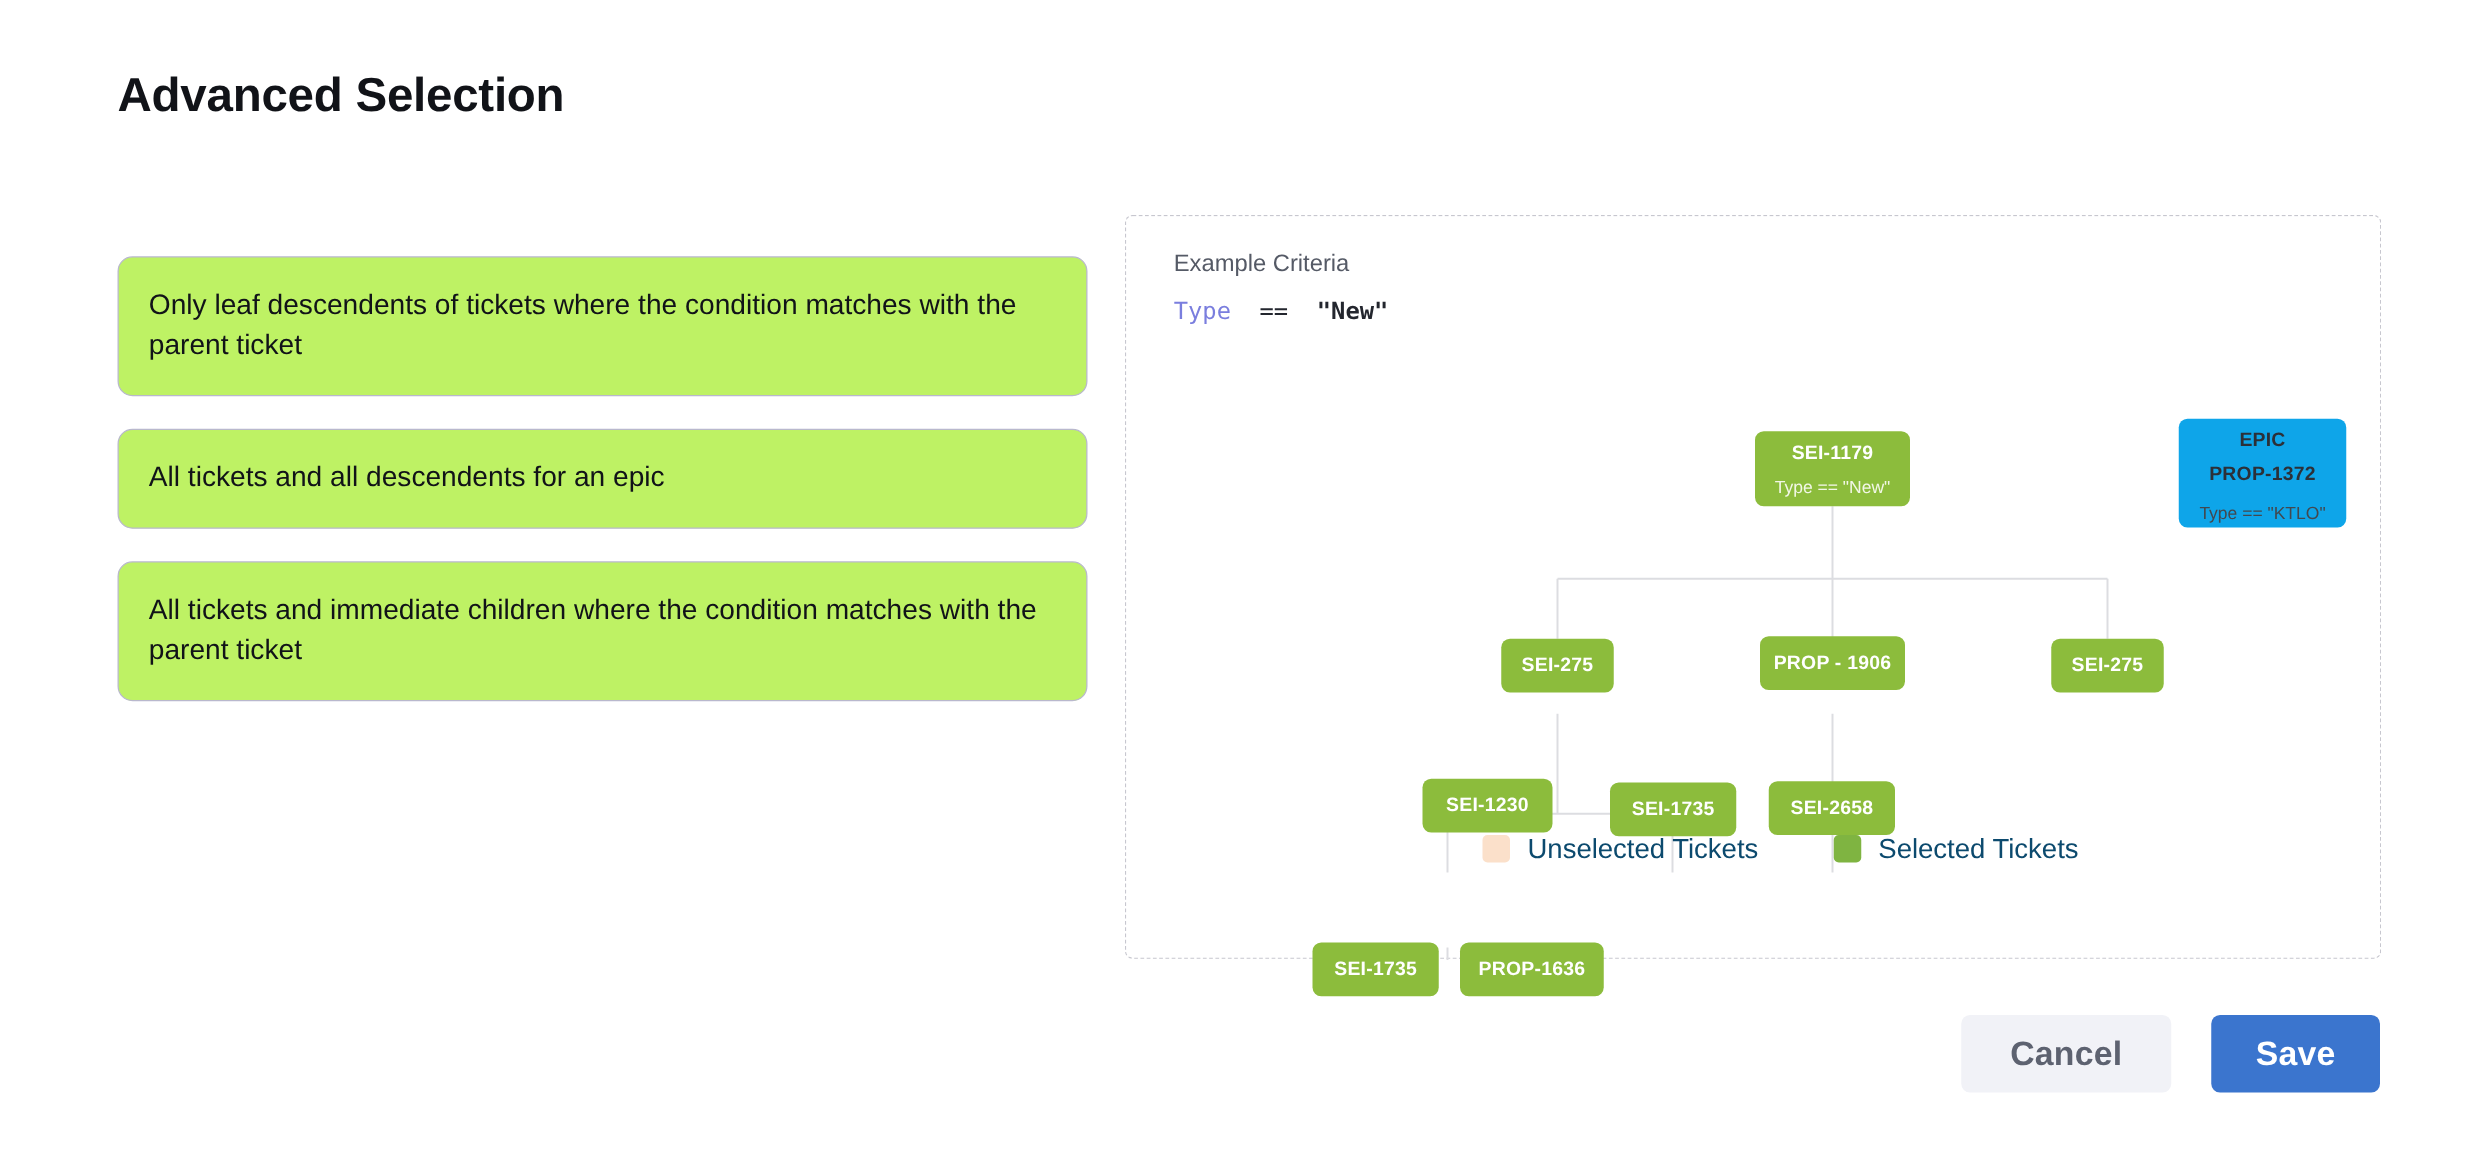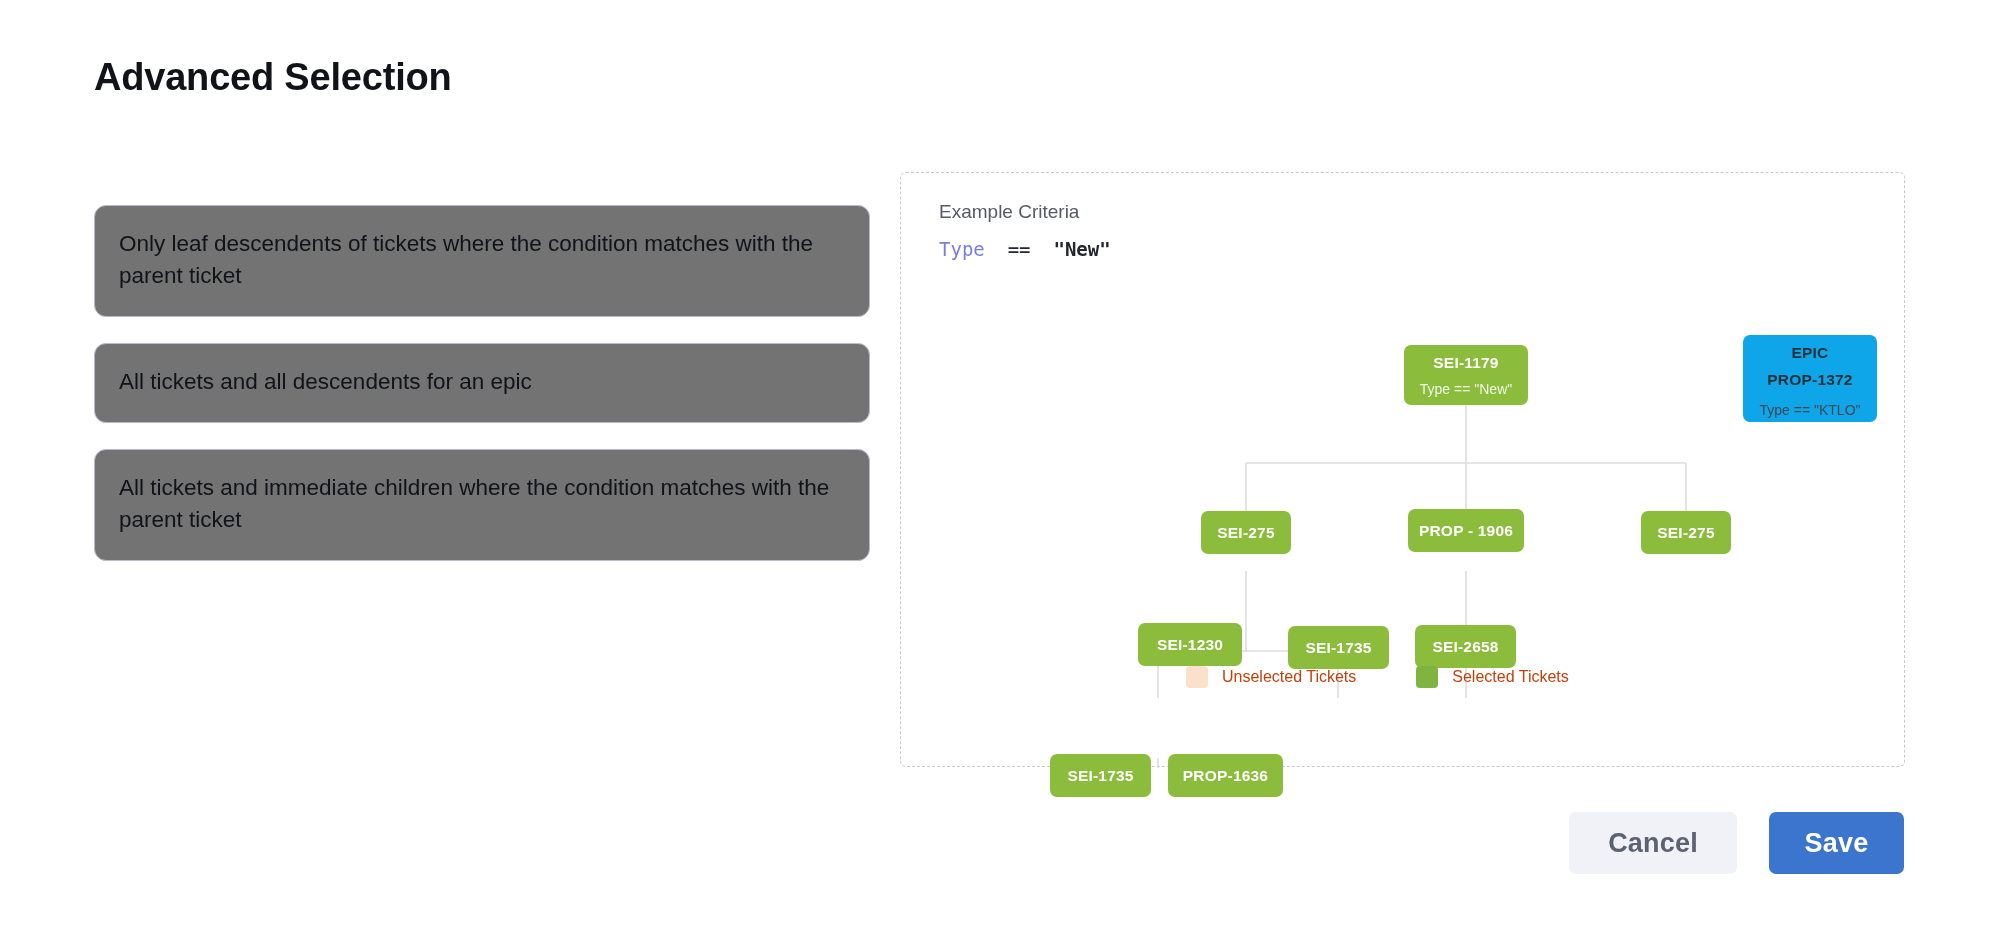--- a/index.html
+++ b/index.html
@@ -23,21 +23,21 @@
 
   
   .options {
     position: absolute;
     left: 94px; top: 205px;
     width: 776px;
   }
   .option-card {
     border: 1.5px solid #b9b8cd;
     border-radius: 12px;
-    background: #737373;
+    background: #bef264;
     padding: 22px 24px 24px 24px;
     margin-bottom: 26px;
     cursor: pointer;
   }
   .option-card.selected {
     border: 2.5px solid #1f4e9c;
     background: #f1f8fb;
   }
   .option-label {
     font-size: 22.5px;
@@ -114,21 +114,21 @@
     position: absolute;
     left: 285px; top: 493px;
     display: flex;
     align-items: center;
     gap: 60px;
   }
   .legend-item { display: flex; align-items: center; gap: 14px; }
   .swatch { width: 22px; height: 22px; border-radius: 4px; }
   .swatch.unselected { background: #fbe0ca; }
   .swatch.selected   { background: #7fb441; }
-  .legend-label { font-size: 16px; color: #c2410c; }
+  .legend-label { font-size: 22px; color: #0c4a6e; }
 
   
   .footer {
     position: absolute;
     right: 86px; top: 812px;
     display: flex;
     align-items: center;
     gap: 32px;
     justify-content: flex-end;
   }

